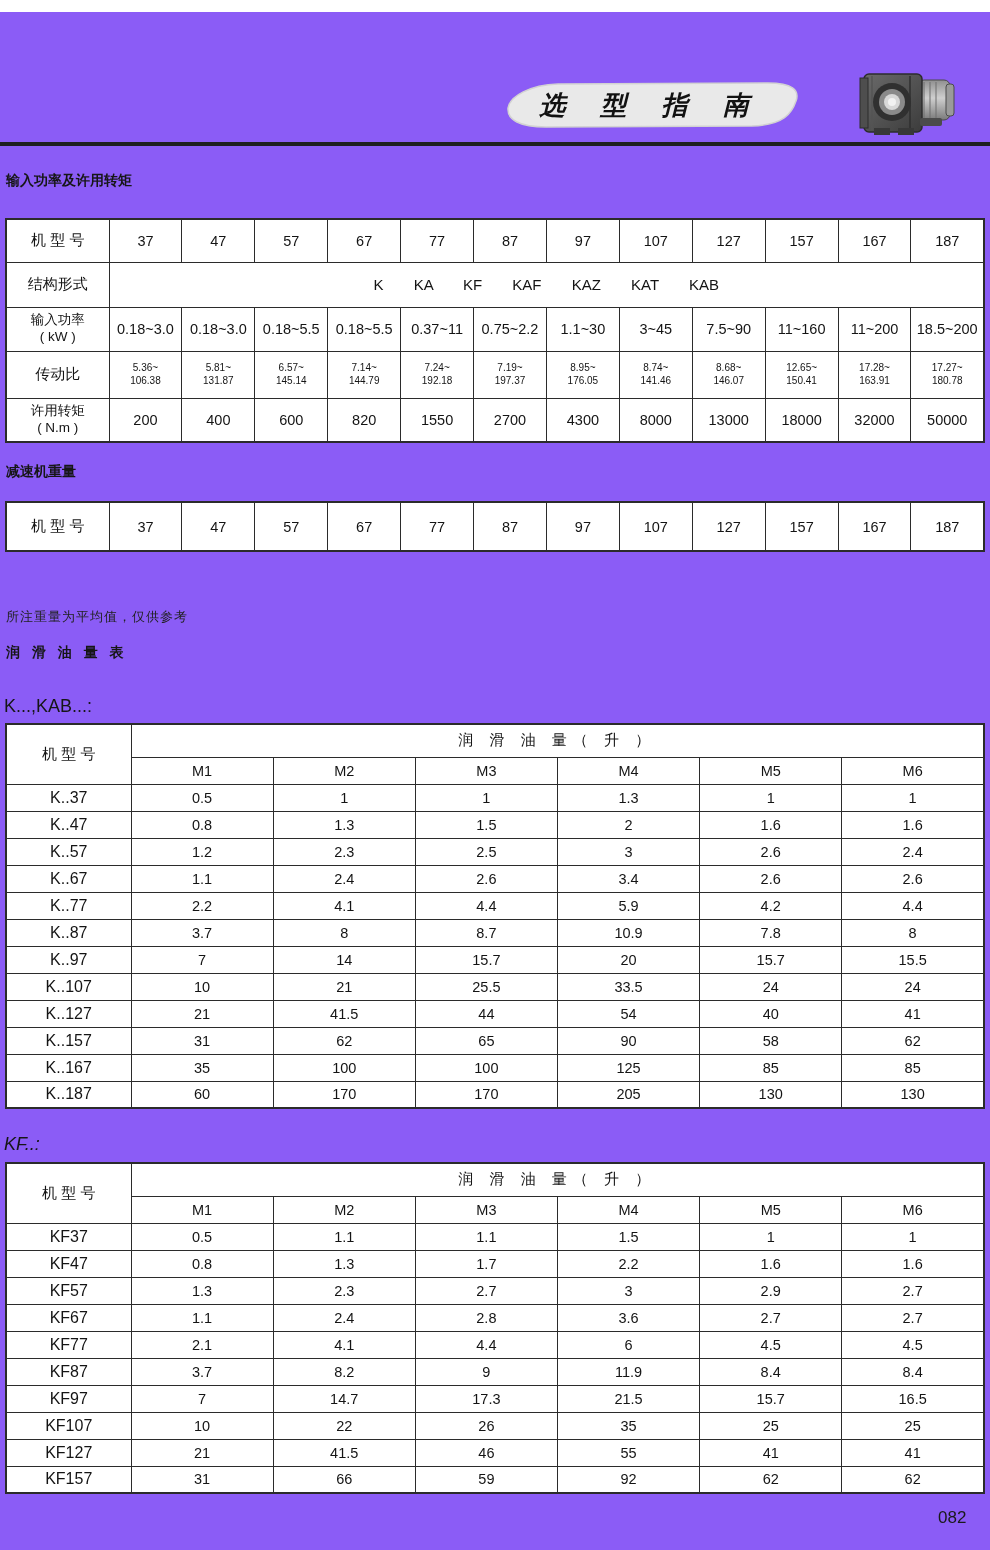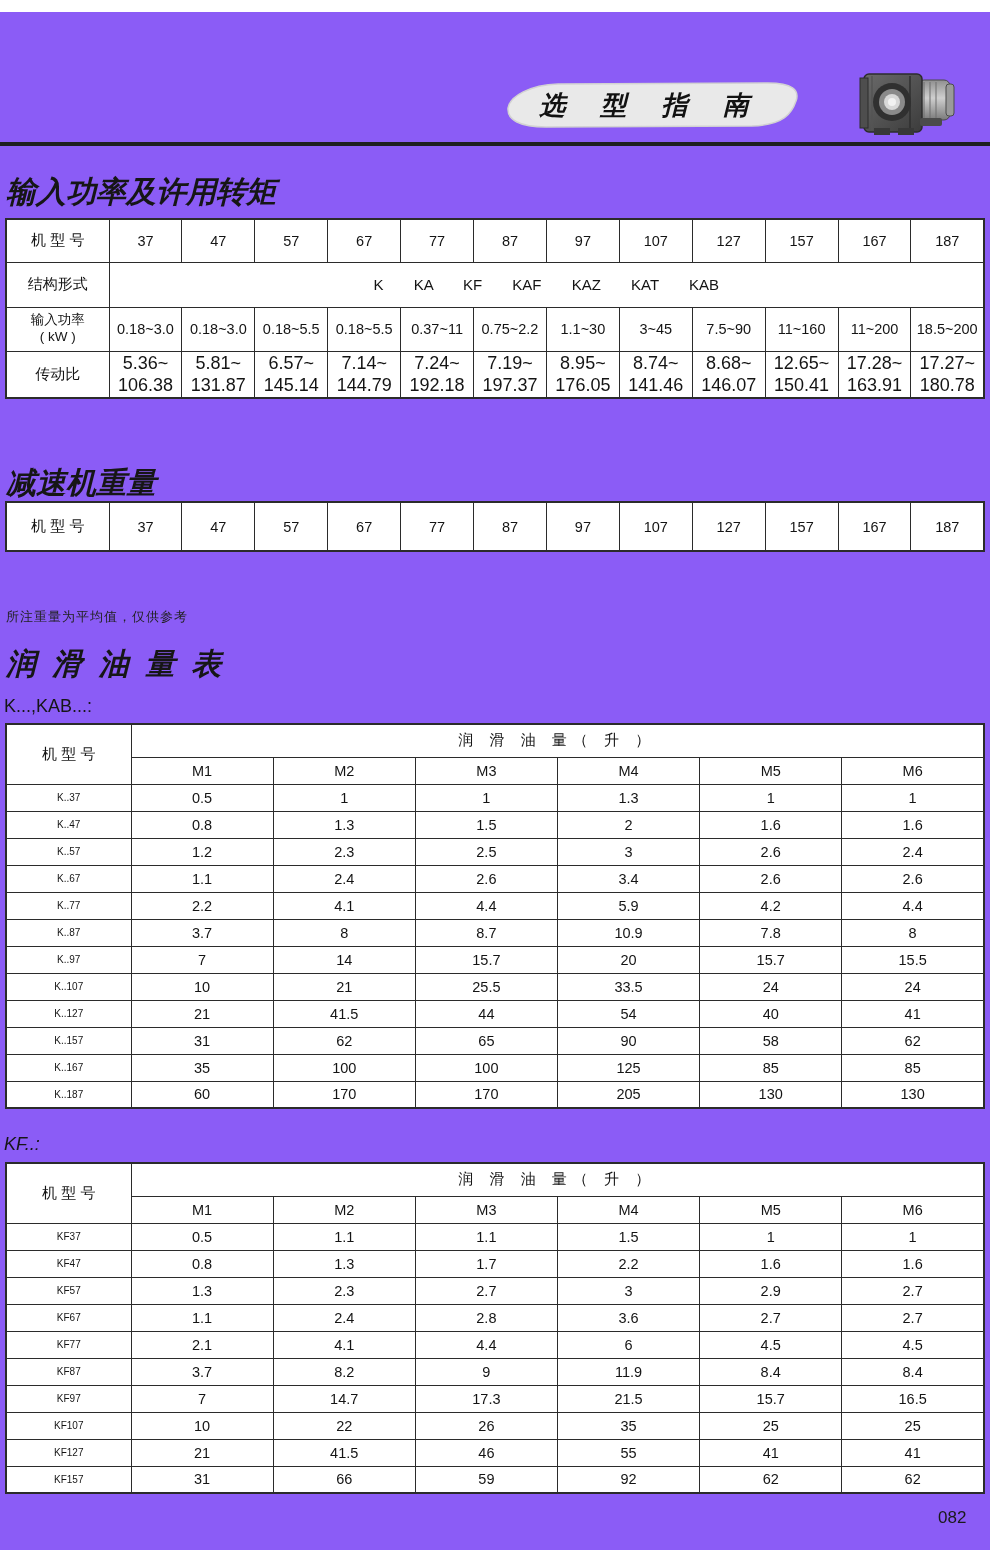--- a/index.html
+++ b/index.html
@@ -15,36 +15,36 @@
   .banner svg { position:absolute; top:0; left:0; }
   .banner-text {
     position:absolute; top:8px; left:26px; width:250px; text-align:center;
     font-size:26px; font-weight:bold; font-style:italic; letter-spacing:14px; color:#111;
     white-space:nowrap;
   }
   .photo { position:absolute; top:50px; left:858px; width:100px; height:80px; }
   .top-rule { position:absolute; top:130px; left:0; width:990px; height:4px; background:#1f1f1f; }
 
   
-  .h-main { position:absolute; left:6px; font-size:30px; font-weight:bold; color:#161616; white-space:nowrap;font-style:italic; }
+  .h-main { position:absolute; left:6px; font-size:14px; font-weight:bold; color:#161616; white-space:nowrap; }
   .h1 { top:160px; }
   .h2 { top:451px; }
   .h3 { top:632px; letter-spacing:4px; }
   .sub-label { position:absolute; left:4px; font-size:18px; color:#161616; white-space:nowrap; }
   .k-label  { top:684px; }
   .kf-label { top:1122px;font-style:italic; }
   .note { position:absolute; top:596px; left:6px; font-size:13px; color:#222; letter-spacing:1px; }
 
   
   table { border-collapse:collapse; table-layout:fixed; width:980px; background:#fff; }
   td {
     border:1.5px solid #2b2b2b; text-align:center; vertical-align:middle;
     font-size:14.5px; color:#141414; padding:0 2px; overflow:hidden;
   }
-  .two-line { white-space:pre-line; line-height:1.25; font-size:18px; }
+  .two-line { white-space:pre-line; line-height:1.25; font-size:10px; }
   .lbl { font-size:15px; }
   .lbl.two-line { font-size:13.5px; }
 
   .t1 { position:absolute; top:206px; left:5px; border:2px solid #2b2b2b; }
   .t1 col.c-label { width:103px; }
   .t1 tr.r1 { height:43px; } .t1 tr.r2 { height:45px;padding-left:24px; } .t1 tr.r3 { height:44px; }
   .t1 tr.r4 { height:47px; } .t1 tr.r5 { height:44px; }
   .structure-cell { text-align:center; word-spacing:26px; font-size:15px; }
 
   .t2 { position:absolute; top:489px; left:5px; border:2px solid #2b2b2b; }
@@ -53,21 +53,21 @@
 
   .oil { border:2px solid #2b2b2b; position:absolute; left:5px; }
   .t3 { top:711px; }
   .t4 { top:1150px; }
   .oil col.c-model { width:125px; }
   .oil tr.oh1 { height:33px; }
   .oil tr.oh2 { height:27px; }
   .oil tr.odata { height:27px; }
   .oil-span { font-size:15px; letter-spacing:6px; font-weight:normal; }
   .mount { font-size:14.5px; }
-  .model-cell { font-size:10px; }
+  .model-cell { font-size:16px; }
 
   .page-number { position:absolute; top:1496px; left:938px; font-size:17px; color:#1a1a1a; }
 </style>
 </head>
 <body>
 
 <div class="page">
 
   <div class="banner">
     <svg width="302" height="50" viewBox="0 0 302 50">
@@ -212,20 +212,49 @@
           <td class="two-line">12.65~
 150.41</td>
 
           <td class="two-line">17.28~
 163.91</td>
 
           <td class="two-line">17.27~
 180.78</td>
 
       </tr>
+      <tr class="r5">
+        <td class="lbl two-line">许用转矩
+( N.m )</td>
+
+          <td>200</td>
+
+          <td>400</td>
+
+          <td>600</td>
+
+          <td>820</td>
+
+          <td>1550</td>
+
+          <td>2700</td>
+
+          <td>4300</td>
+
+          <td>8000</td>
+
+          <td>13000</td>
+
+          <td>18000</td>
+
+          <td>32000</td>
+
+          <td>50000</td>
+
+      </tr>
     </tbody>
   </table>
 
   <div class="h-main h2">减速机重量</div>
 
   <table class="t2">
     <colgroup>
         <col class="c-label">
         <col span="12">
       </colgroup>

